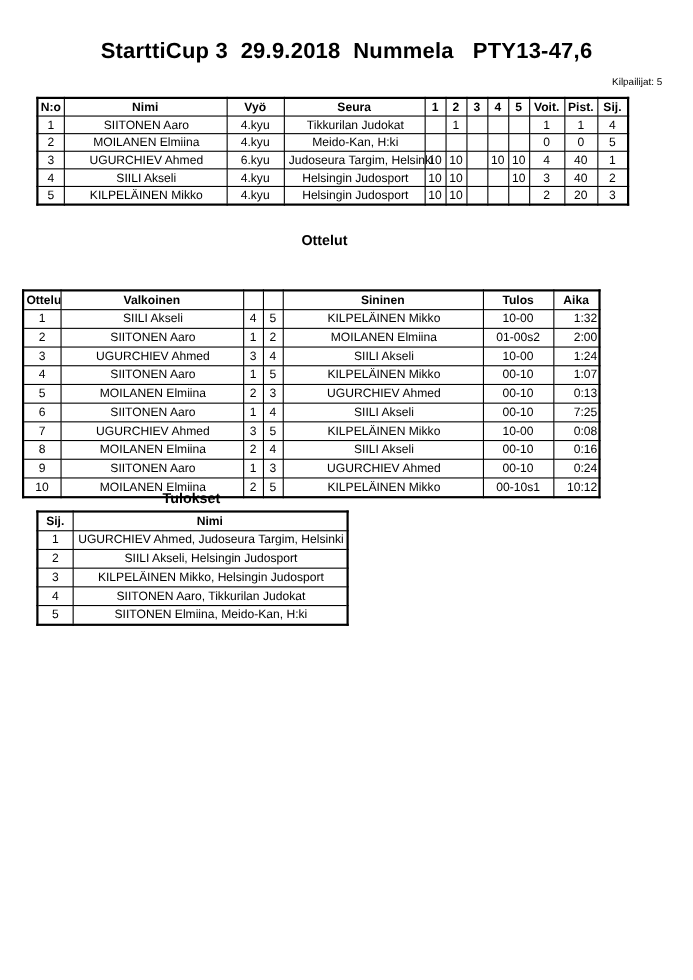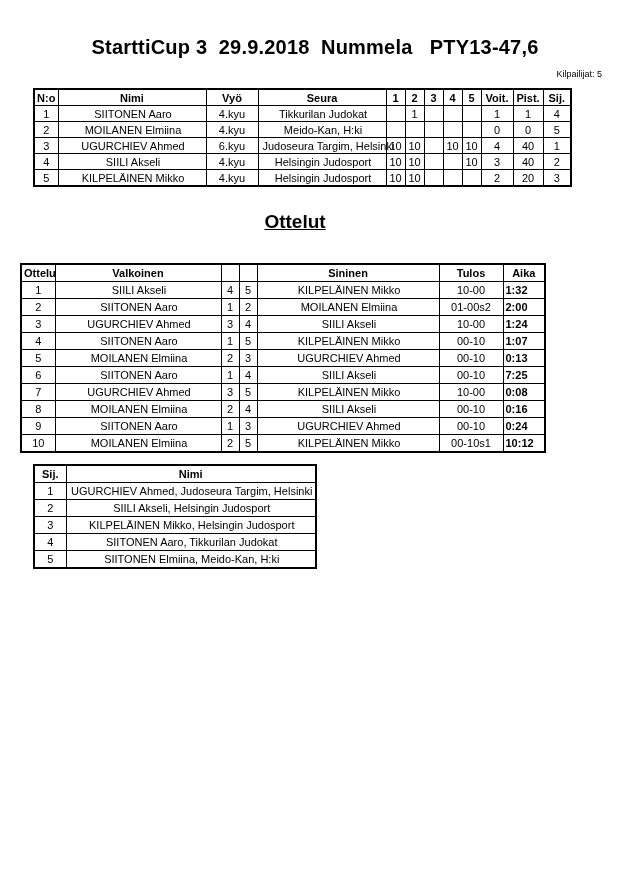--- a/index.html
+++ b/index.html
@@ -12,21 +12,21 @@
   .page { position: relative; width: 630px; height: 891px; background: #fff; overflow: hidden; }
 
   .title {
     position: absolute; top: 36px; left: 0; width: 630px;
     text-align: center; font-size: 20px; font-weight: bold;
     white-space: pre; letter-spacing: 0.2px;
   }
   .sec-heading { position: absolute; font-weight: bold; text-align: center; }
   .h-kilpailijat { top: 66px; left: 33px; width: 450px; font-size: 12px; }
   .h-count { position: absolute; top: 69px; right: 28px; font-size: 9px; font-weight: normal; }
-  .h-ottelut { top: 211px; left: 33px; width: 524px; font-size: 19px; text-decoration: underline; }
+  .h-ottelut { top: 211px; left: 33px; width: 524px; font-size: 13px; }
   .h-tulokset { top: 445px; left: 33px; width: 282px; font-size: 13px; }
 
   table {
     position: absolute;
     border-collapse: collapse;
     table-layout: fixed;
     background: #fff;
     border: 2px solid #000;
   }
   th, td {
@@ -41,21 +41,21 @@
 
   .t1 { top: 88px; left: 33px; width: 537px; }
   .t1 th, .t1 td { height: 15px; }
   .t2 { top: 232px; left: 20px; width: 524px; margin-top: 31px; }
   .t2 th, .t2 td { height: 16px; }
   .t3 { top: 464px; left: 33px; width: 282px; }
   .t3 th, .t3 td { height: 16px; }
 
   .c { text-align: center; }
   .l { text-align: center; padding-left: 4px; }
-  .r { padding-right: 1px; font-weight: bold; }
+  .r { text-align: right; padding-right: 1px; }
   .spill { overflow: visible; }
 </style>
 </head>
 <body>
 
 <div class="page">
 
   <div class="title">StarttiCup 3  29.9.2018  Nummela   PTY13-47,6</div>
 
   <div class="h-count">Kilpailijat: 5</div>
@@ -275,20 +275,21 @@
         <td class="l">MOILANEN Elmiina</td>
         <td class="c">2</td>
         <td class="c">5</td>
         <td class="l">KILPELÄINEN Mikko</td>
         <td class="c">00-10s1</td>
         <td class="r">10:12</td>
       </tr>
     </tbody>
   </table>
 
+  <div class="sec-heading h-tulokset">Tulokset</div>
 
   <table class="t3">
     <colgroup>
       <col style="width:32px">
         <col style="width:250px">
     </colgroup>
     <thead>
       <tr>
         <th>Sij.</th>
         <th>Nimi</th>

